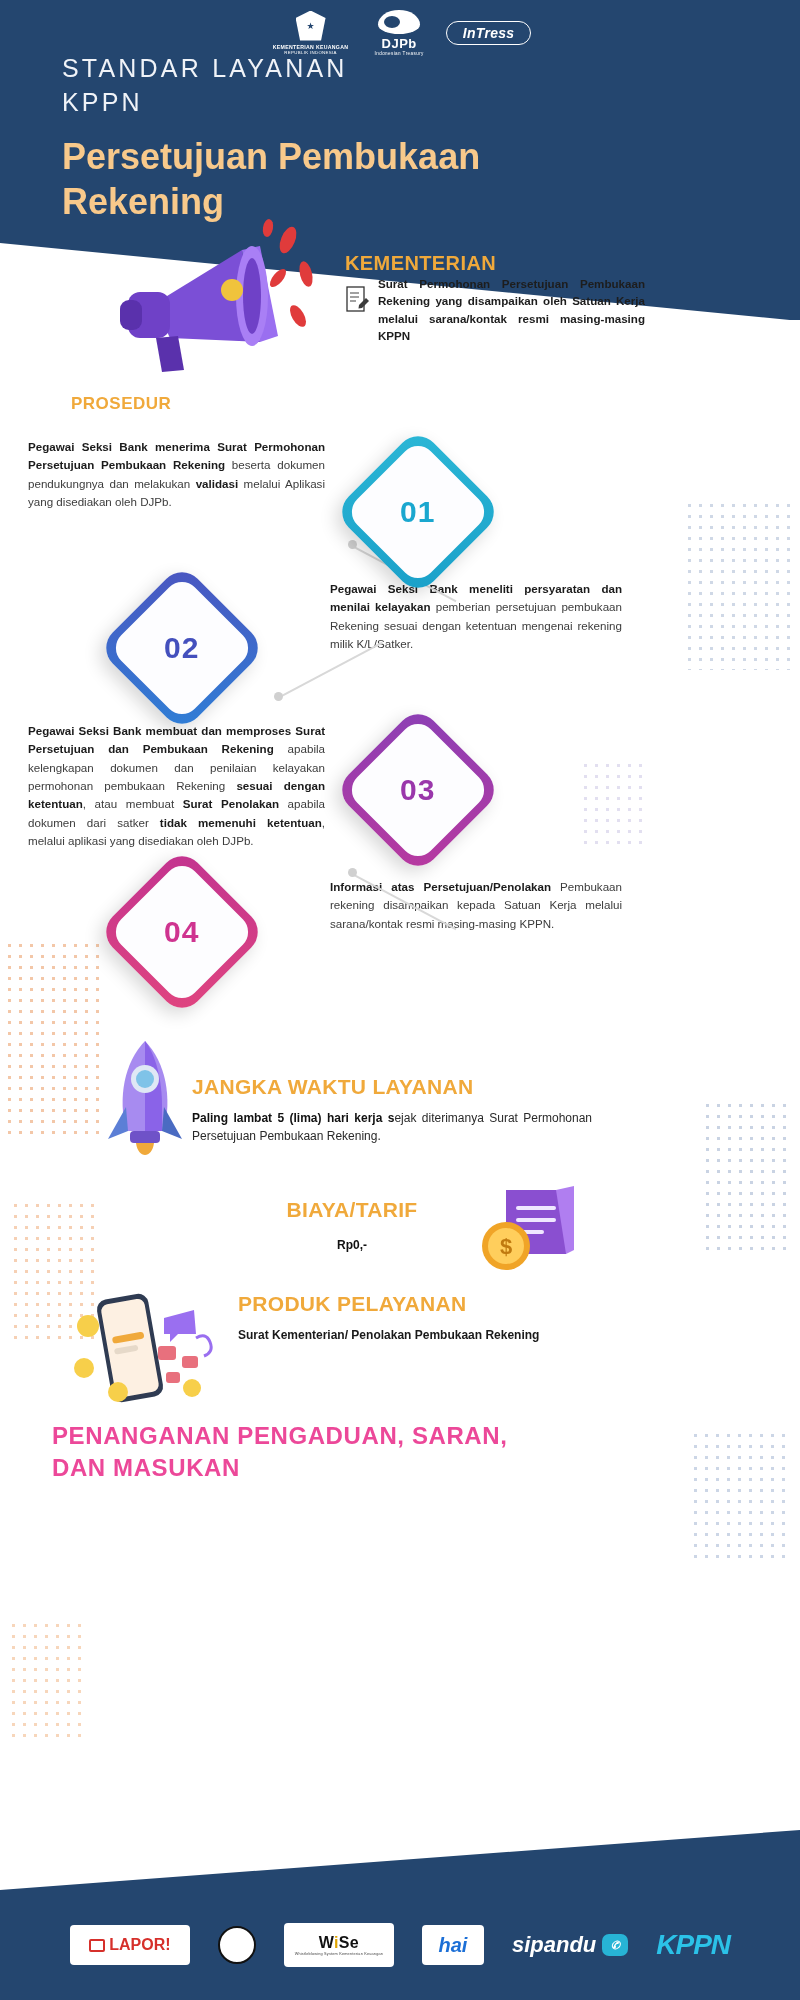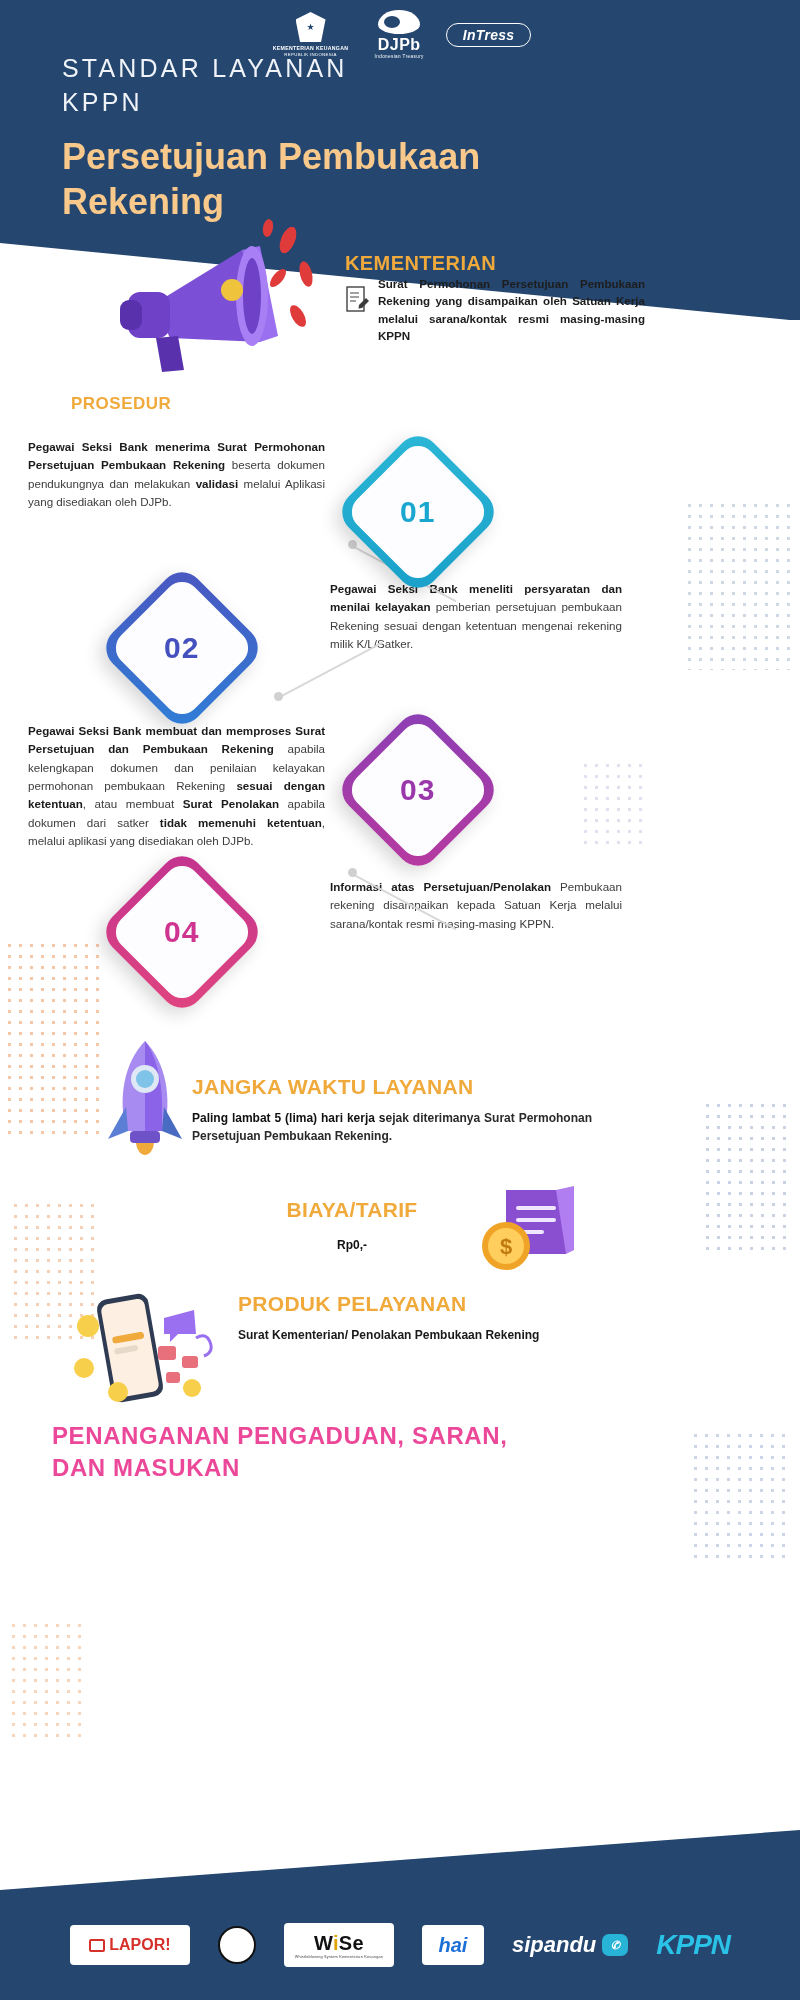--- a/index.html
+++ b/index.html
@@ -66,21 +66,21 @@
   .logo-djpb .mark {
     width:42px;height:24px;margin:0 auto 2px;
     background:#fff;
     border-radius:50% 50% 50% 50% / 60% 60% 40% 40%;
     position:relative;
   }
   .logo-djpb .mark::before{
     content:"";position:absolute;left:6px;top:6px;width:16px;height:12px;
     background:#24466f;border-radius:50%;
   }
-  .logo-djpb .n1 { font-size:16px; font-weight:bold; letter-spacing:.5px; }
+  .logo-djpb .n1 { font-size:13px; font-weight:bold; letter-spacing:.5px; }
   .logo-djpb .n2 { font-size:4.6px; letter-spacing:.4px; }
   .logo-intress {
     border:1.6px solid #fff; border-radius:12px;
     padding:3px 16px; font-size:14px; font-weight:bold; font-style:italic;
     letter-spacing:.3px;
   }
   .header-text { position:absolute; left:62px; top:52px; z-index:6; }
   .std-line1 {
     font-size:25px; letter-spacing:3.2px; color:#f0f3f8; font-weight:400;
     line-height:1.35;
@@ -143,21 +143,21 @@
   .d3 .num { color:#9a37ab; }
   .d4 .num { color:#cf3490; }
 
   .connector { position:absolute; background:#d8d8d8; height:1.5px; transform-origin:left center; }
   .dot-end { position:absolute; width:9px; height:9px; border-radius:50%; background:#d0d0d0; }
 
   
   .rocket { position:absolute; left:90px; top:1035px; width:110px; height:140px; }
   .jangka { position:absolute; left:192px; top:1075px; width:400px; }
   .jangka .h { font-size:21px; font-weight:bold; color:#f0a93b; letter-spacing:.3px;}
-  .jangka p { margin-top:10px; font-size:12px; line-height:1.5; color:#2a2a2a; text-align:justify;font-weight:bold;}
+  .jangka p { margin-top:10px; font-size:12px; line-height:1.5; color:#2a2a2a; text-align:justify;}
   .jangka p b { color:#111; }
 
   
   .biaya { position:absolute; left:222px; top:1198px; width:260px; text-align:center;}
   .biaya .h { font-size:21px; font-weight:bold; color:#f0a93b; letter-spacing:.3px;}
   .biaya .v { margin-top:16px; font-size:12px; font-weight:bold; color:#111; }
   .coin-doc { position:absolute; left:470px; top:1180px; width:110px; height:100px; }
 
   
   .phone-art { position:absolute; left:60px; top:1280px; width:170px; height:130px; }
@@ -181,21 +181,21 @@
     content:"";
     position:absolute; left:0; top:-60px;
     width:0;height:0;
     border-right:800px solid #24466f;
     border-top:60px solid transparent;
   }
   .fl { position:relative; z-index:3; background:#fff; border-radius:4px; display:flex; align-items:center; justify-content:center;}
   .fl-lapor { width:120px; height:40px; color:#d6302b; font-weight:bold; font-size:16px; gap:4px;}
   .fl-lapor .sq { width:16px;height:13px;border:2.6px solid #d6302b; border-radius:2px;}
   .fl-wise { width:110px; height:44px; flex-direction:column; }
-  .fl-wise .w1 { font-size:20px; font-weight:bold; color:#111; letter-spacing:.3px;}
+  .fl-wise .w1 { font-size:16px; font-weight:bold; color:#111; letter-spacing:.3px;}
   .fl-wise .w1 span { color:#e0a400; }
   .fl-wise .w2 { font-size:3.8px; color:#444; letter-spacing:.2px;}
   .fl-circle { width:38px;height:38px;border-radius:50%;background:#fff;border:2px solid #111; position:relative; z-index:3;}
   .fl-hai { width:62px; height:40px; color:#1c6fd6; font-weight:bold; font-size:20px; font-style:italic;}
   .fl-sipandu { background:transparent; color:#fff; font-size:22px; font-weight:bold; font-style:italic; gap:6px;}
   .fl-sipandu .bub { width:26px;height:22px;border-radius:7px;background:#27b4d6; display:flex;align-items:center;justify-content:center;font-size:11px;}
   .fl-kppn { background:transparent; color:#2bc2e8; font-size:28px; font-weight:bold; font-style:italic; letter-spacing:-1px;}
 
   .hidden-acc { position:absolute; width:1px;height:1px;overflow:hidden;clip:rect(0 0 0 0); }
 </style>

